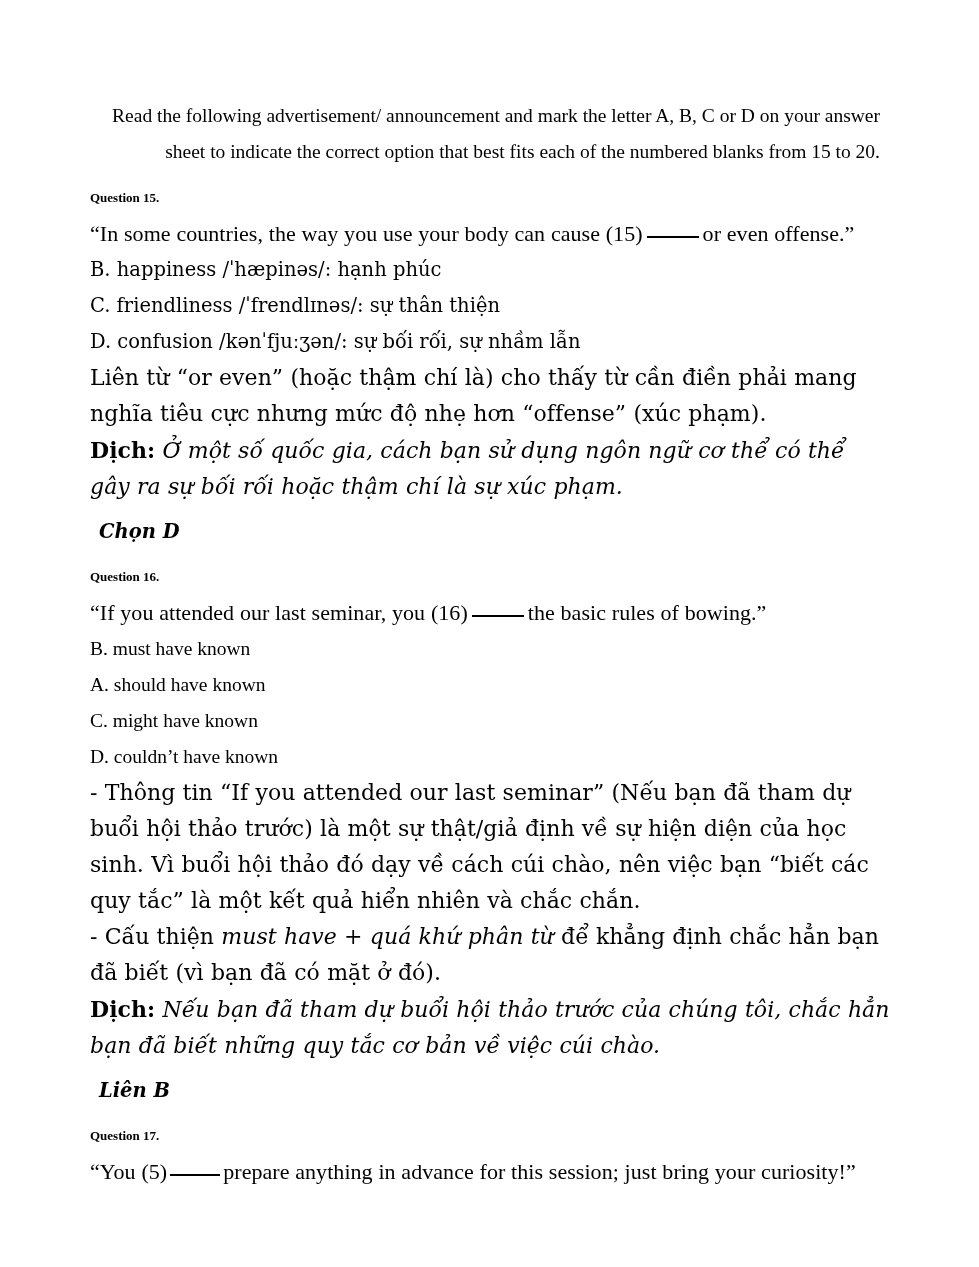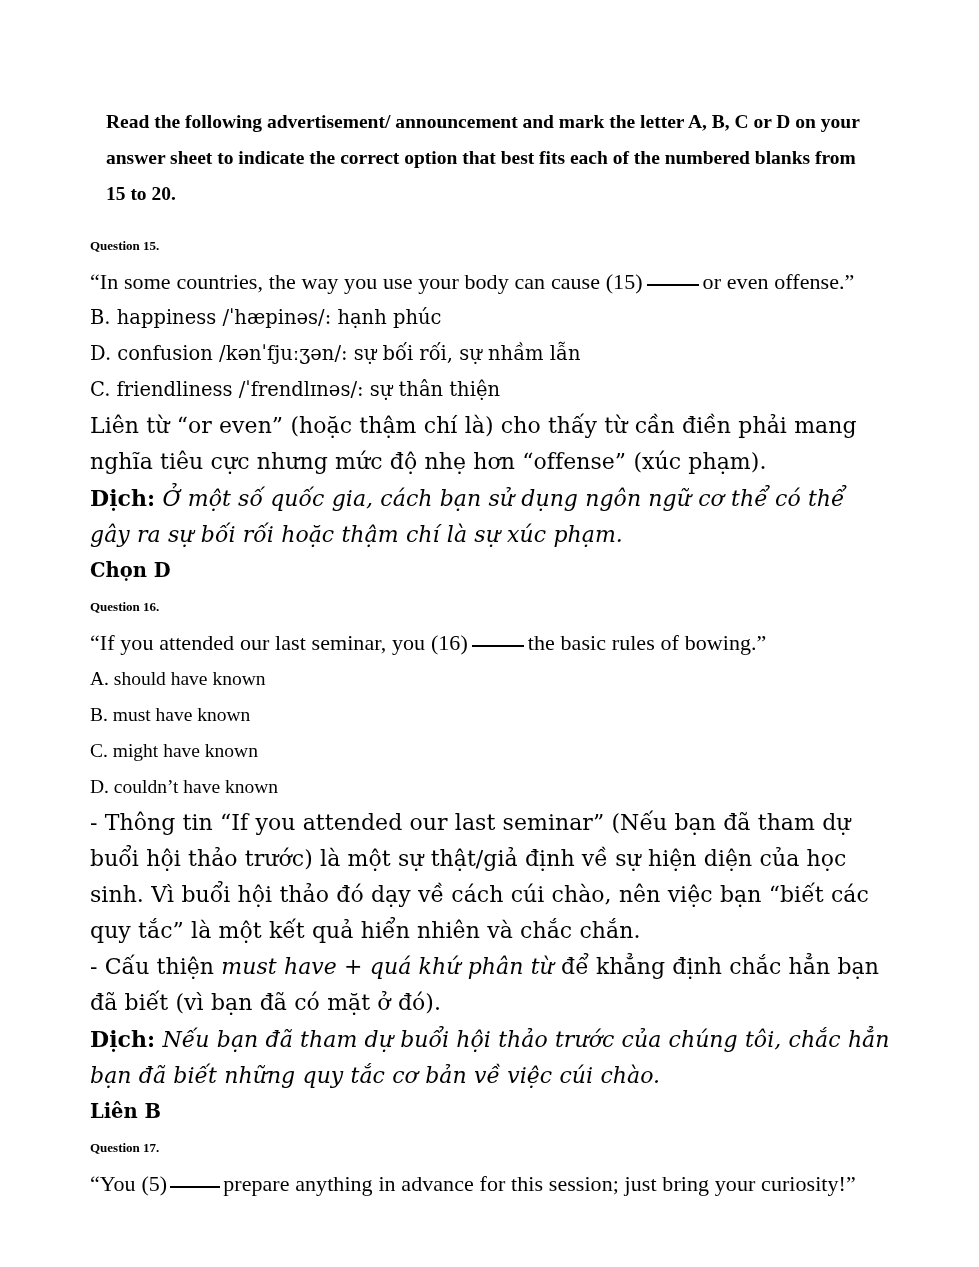--- a/index.html
+++ b/index.html
@@ -30,41 +30,43 @@
     letter-spacing: 0.05px;
     word-spacing: 0.2px;
   }
   .bold {
     font-weight: bold;
   }
   .italic {
     font-style: italic;
   }
   .heading {
-    font-weight: bold;
+    font-weight: normal;
     font-size: 19.5px;
     line-height: 36px;
-    margin: 16px;
+    margin: 10px;
+    text-align: right;
   }
   .qlabel {
     font-weight: bold;
     font-size: 13px;
     line-height: 36px;
     margin: 0;
   }
   .option {
     font-size: 19.5px;
     line-height: 36px;
     margin: 0;
   }
   .choose {
     font-weight: bold;
     font-size: 19.5px;
     line-height: 36px;
-    margin: 0;
+    margin: 9px;
+    font-style: italic;
   }
   
   .blank {
     display: inline-block;
     width: 52px;
     border-bottom: 2.6px solid #000;
     margin: 0 4px 0 4px;
     vertical-align: 3px;
     height: 0;
   }
@@ -91,40 +93,40 @@
 
   <p class="heading">Read the following advertisement/ announcement and mark the letter A, B, C or D on your answer sheet to indicate the correct option that best fits each of the numbered blanks from 15 to 20.</p>
 
   <p class="qlabel">Question 15.</p>
 
   <p class="para">
     <span>“In some countries, the way you use your body can cause (15)</span><span class="blank"></span><span>or even offense.”</span>
   </p>
 
   <p class="option vi">B. happiness /ˈhæpinəs/: hạnh phúc</p>
+  <p class="option vi">C. friendliness /ˈfrendlɪnəs/: sự thân thiện</p>
   <p class="option vi">D. confusion /kənˈfjuːʒən/: sự bối rối, sự nhầm lẫn</p>
-  <p class="option vi">C. friendliness /ˈfrendlɪnəs/: sự thân thiện</p>
 
   <p class="para vi">Liên từ “or even” (hoặc thậm chí là) cho thấy từ cần điền phải mang nghĩa tiêu cực nhưng mức độ nhẹ hơn “offense” (xúc phạm).</p>
 
   <p class="para vi">
     <span class="bold">Dịch:</span>
     <span class="dich-body">Ở một số quốc gia, cách bạn sử dụng ngôn ngữ cơ thể có thể gây ra sự bối rối hoặc thậm chí là sự xúc phạm.</span>
   </p>
 
   <p class="choose vi">Chọn D</p>
 
   <p class="qlabel">Question 16.</p>
 
   <p class="para">
     <span>“If you attended our last seminar, you (16)</span><span class="blank"></span><span>the basic rules of bowing.”</span>
   </p>
 
+  <p class="option">B. must have known</p>
   <p class="option">A. should have known</p>
-  <p class="option">B. must have known</p>
   <p class="option">C. might have known</p>
   <p class="option">D. couldn’t have known</p>
 
   <p class="para vi">- Thông tin “If you attended our last seminar” (Nếu bạn đã tham dự buổi hội thảo trước) là một sự thật/giả định về sự hiện diện của học sinh. Vì buổi hội thảo đó dạy về cách cúi chào, nên việc bạn “biết các quy tắc” là một kết quả hiển nhiên và chắc chắn.</p>
 
   <p class="para vi">
     <span>- Cấu thiện </span><span class="italic">must have + quá khứ phân từ</span><span> để khẳng định chắc hẳn bạn đã biết (vì bạn đã có mặt ở đó).</span>
   </p>
 
   <p class="para vi">

